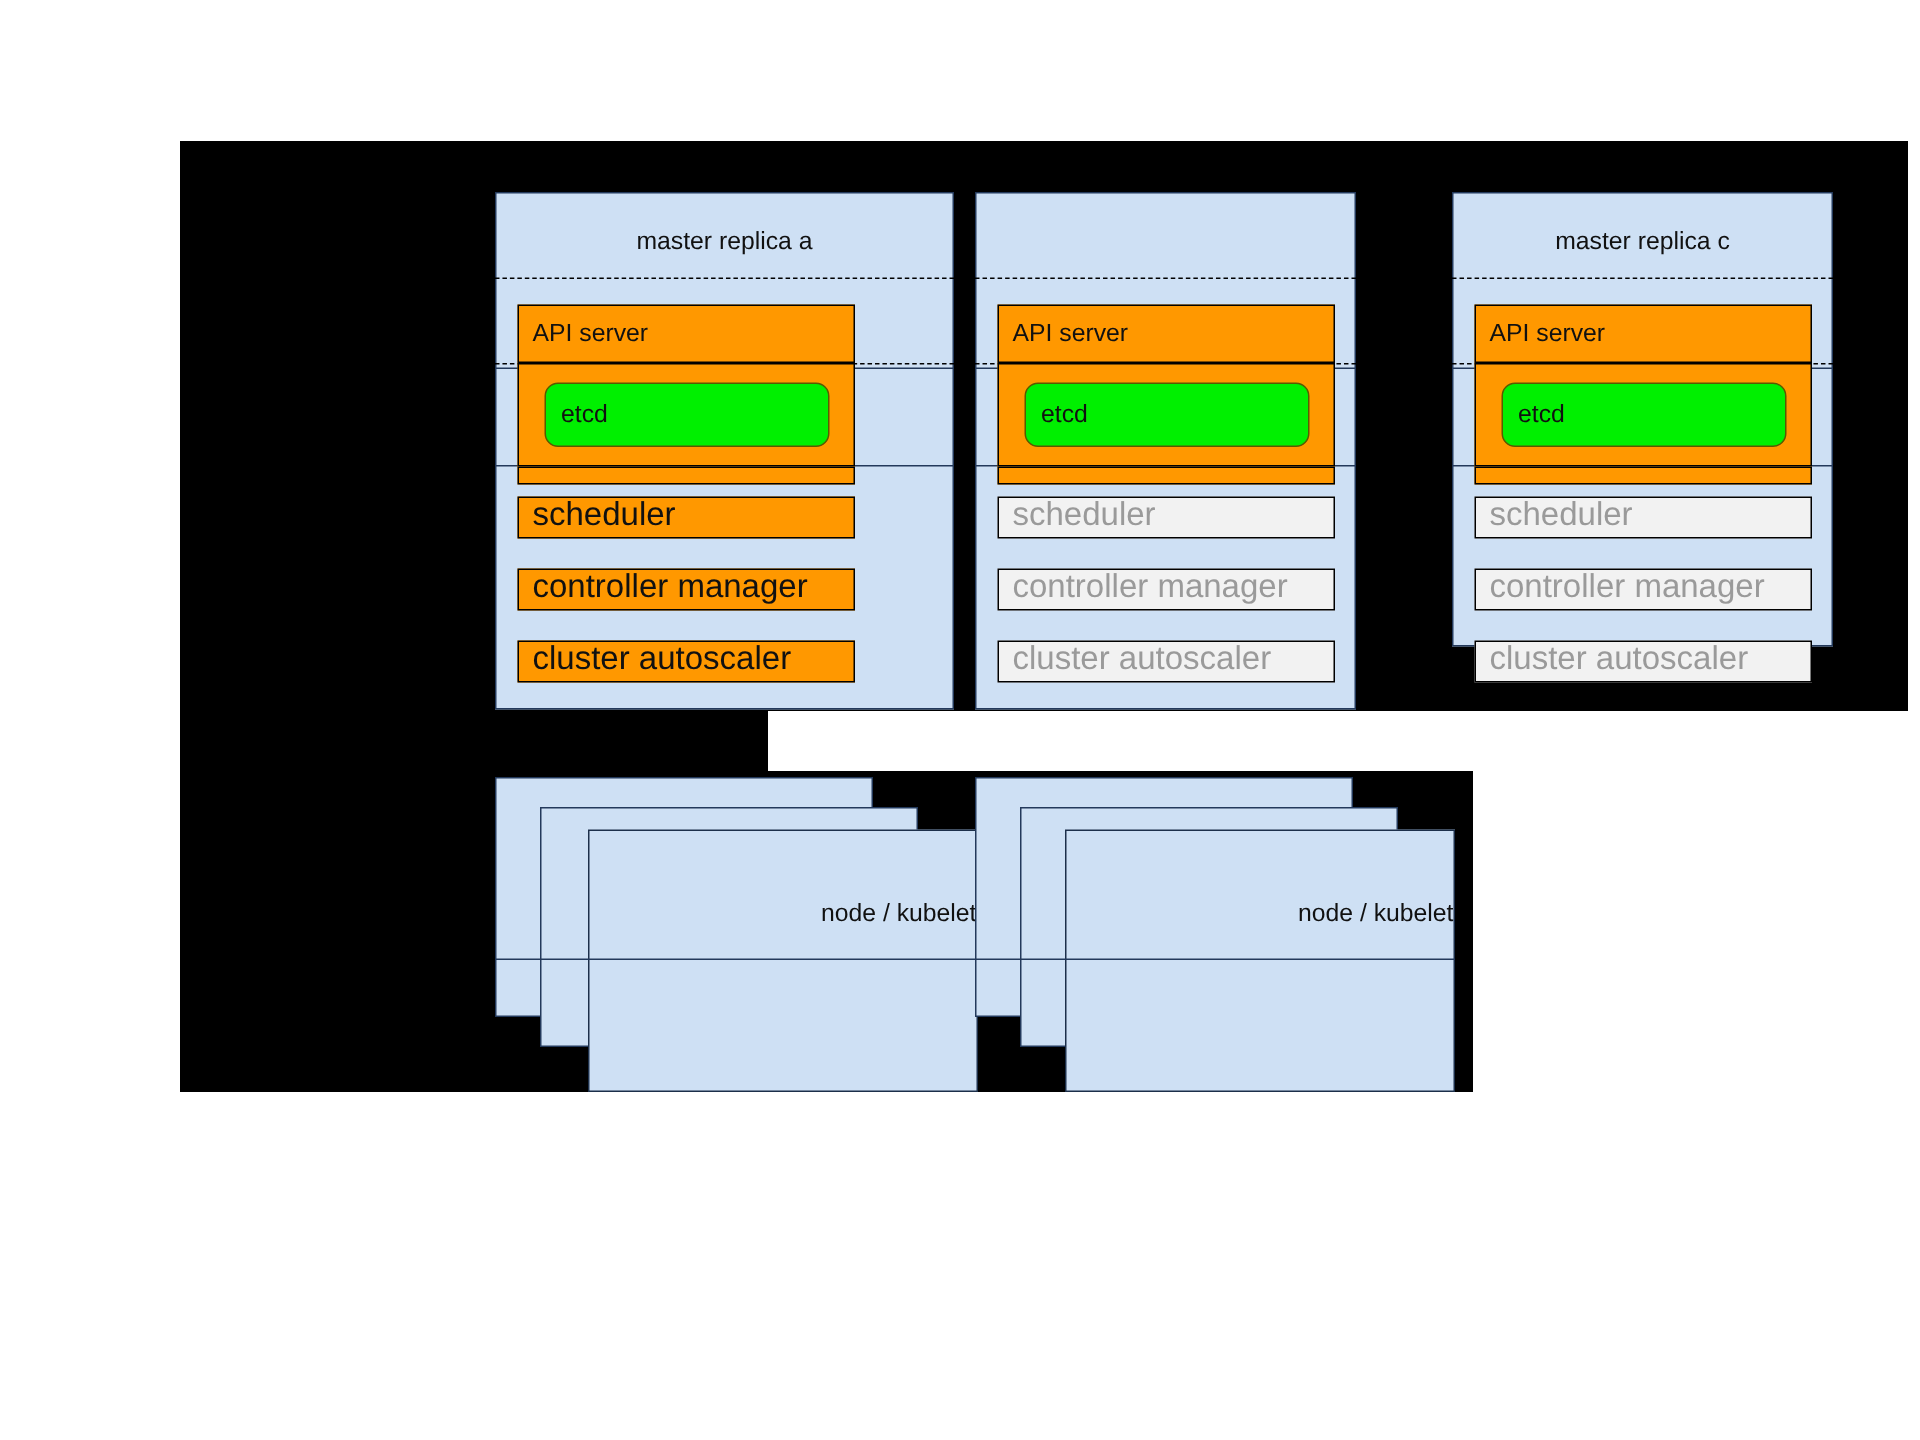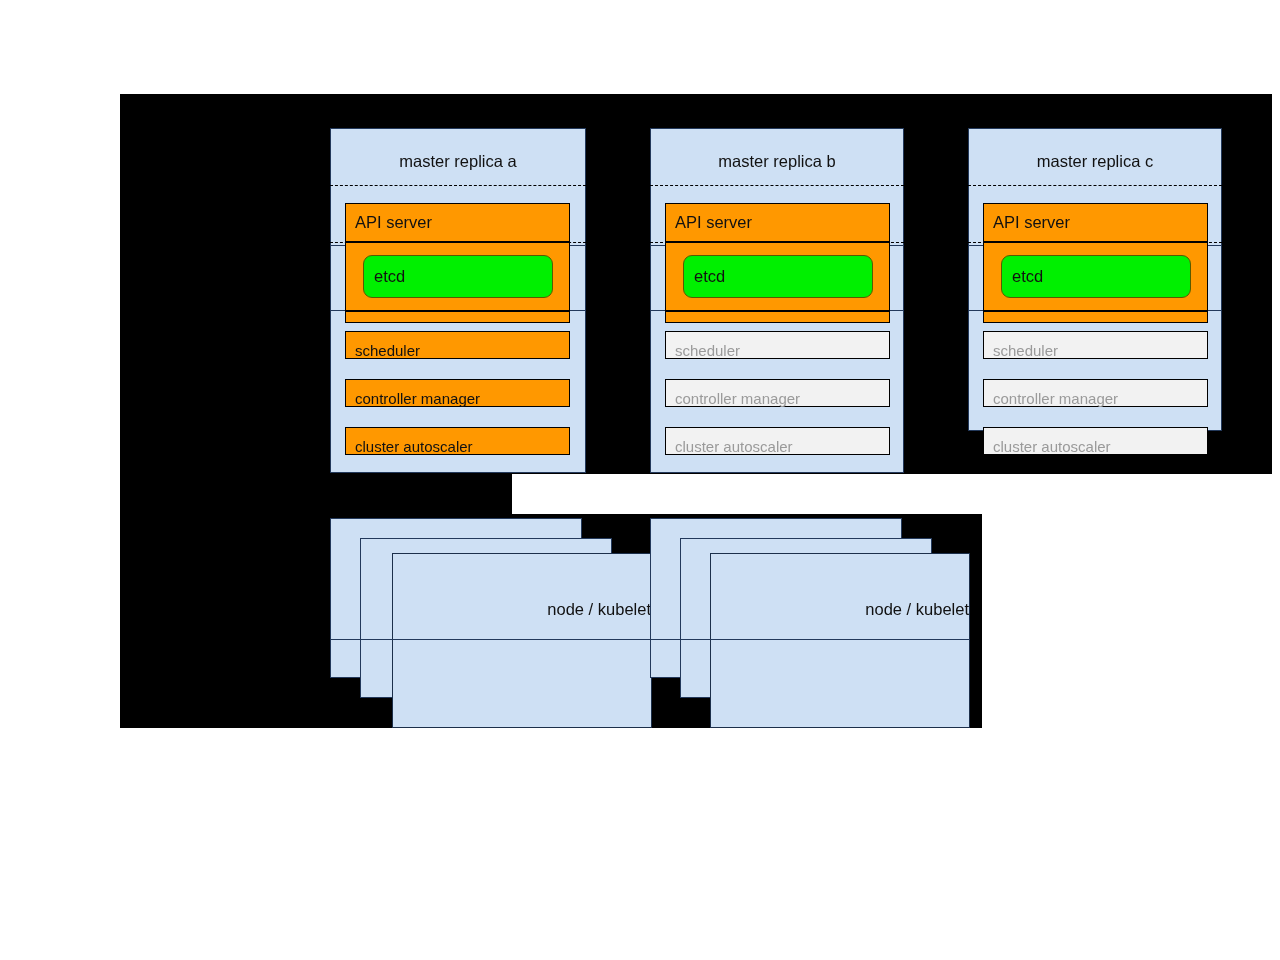--- a/index.html
+++ b/index.html
@@ -61,24 +61,24 @@
     right: -1px;
     height: 0;
     border-top: 1.3px solid #23395b;
   }
 
   
   .compbox {
     position: absolute;
     box-sizing: border-box;
     border: 1px solid #000000;
-    font-size: 15px;
+    font-size: 22px;
     line-height: 1;
     display: flex;
-    align-items: flex-end;
+    align-items: flex-start;
     padding-left: 9px;
     white-space: nowrap;
   }
   .compbox.active {
     background: #ff9800;
     color: #111111;
   }
   .compbox.inactive {
     background: #f2f2f2;
     color: #9a9a9a;
@@ -144,21 +144,21 @@
 </style>
 </head>
 <body>
 
 <div id="stage">
 
   <div class="blackdrop" style="left:120px; top:94px; width:1152px; height:380px;"></div>
   <div class="blackdrop" style="left:120px; top:474px; width:392px; height:254px;"></div>
   <div class="blackdrop" style="left:330px; top:512px; width:652px; height:216px;"></div>
 
-  <div class="replica" style="left:330px; top:128px; width:256px; height:345px;">
+  <div class="replica" style="left:330px; top:128px; width:306px; height:345px;">
     <div class="replica-title">master replica a</div>
     <div class="hdash" style="top:56px;"></div>
     <div class="hdash" style="top:113px;"></div>
     <div class="hsolid" style="top:116px;"></div>
     <div class="hsolid" style="top:181px;"></div>
 
     <div class="apisrv" style="left:14px; top:74px; width:225px; height:39px;">
       <span>API server</span>
     </div>
     <div class="etcd-holder" style="left:14px; top:113px; width:225px; height:69px;"></div>
@@ -172,21 +172,20 @@
     </div>
     <div class="compbox active" style="left:14px; top:250px; width:225px; height:28px;">
       <span>controller manager</span>
     </div>
     <div class="compbox active" style="left:14px; top:298px; width:225px; height:28px;">
       <span>cluster autoscaler</span>
     </div>
   </div>
 
   <div class="replica" style="left:650px; top:128px; width:254px; height:345px;">
-    <div class="replica-title">master replica b</div>
     <div class="hdash" style="top:56px;"></div>
     <div class="hdash" style="top:113px;"></div>
     <div class="hsolid" style="top:116px;"></div>
     <div class="hsolid" style="top:181px;"></div>
 
     <div class="apisrv" style="left:14px; top:74px; width:225px; height:39px;">
       <span>API server</span>
     </div>
     <div class="etcd-holder" style="left:14px; top:113px; width:225px; height:69px;"></div>
     <div class="etcd" style="left:32px; top:126px; width:190px; height:43px;">

